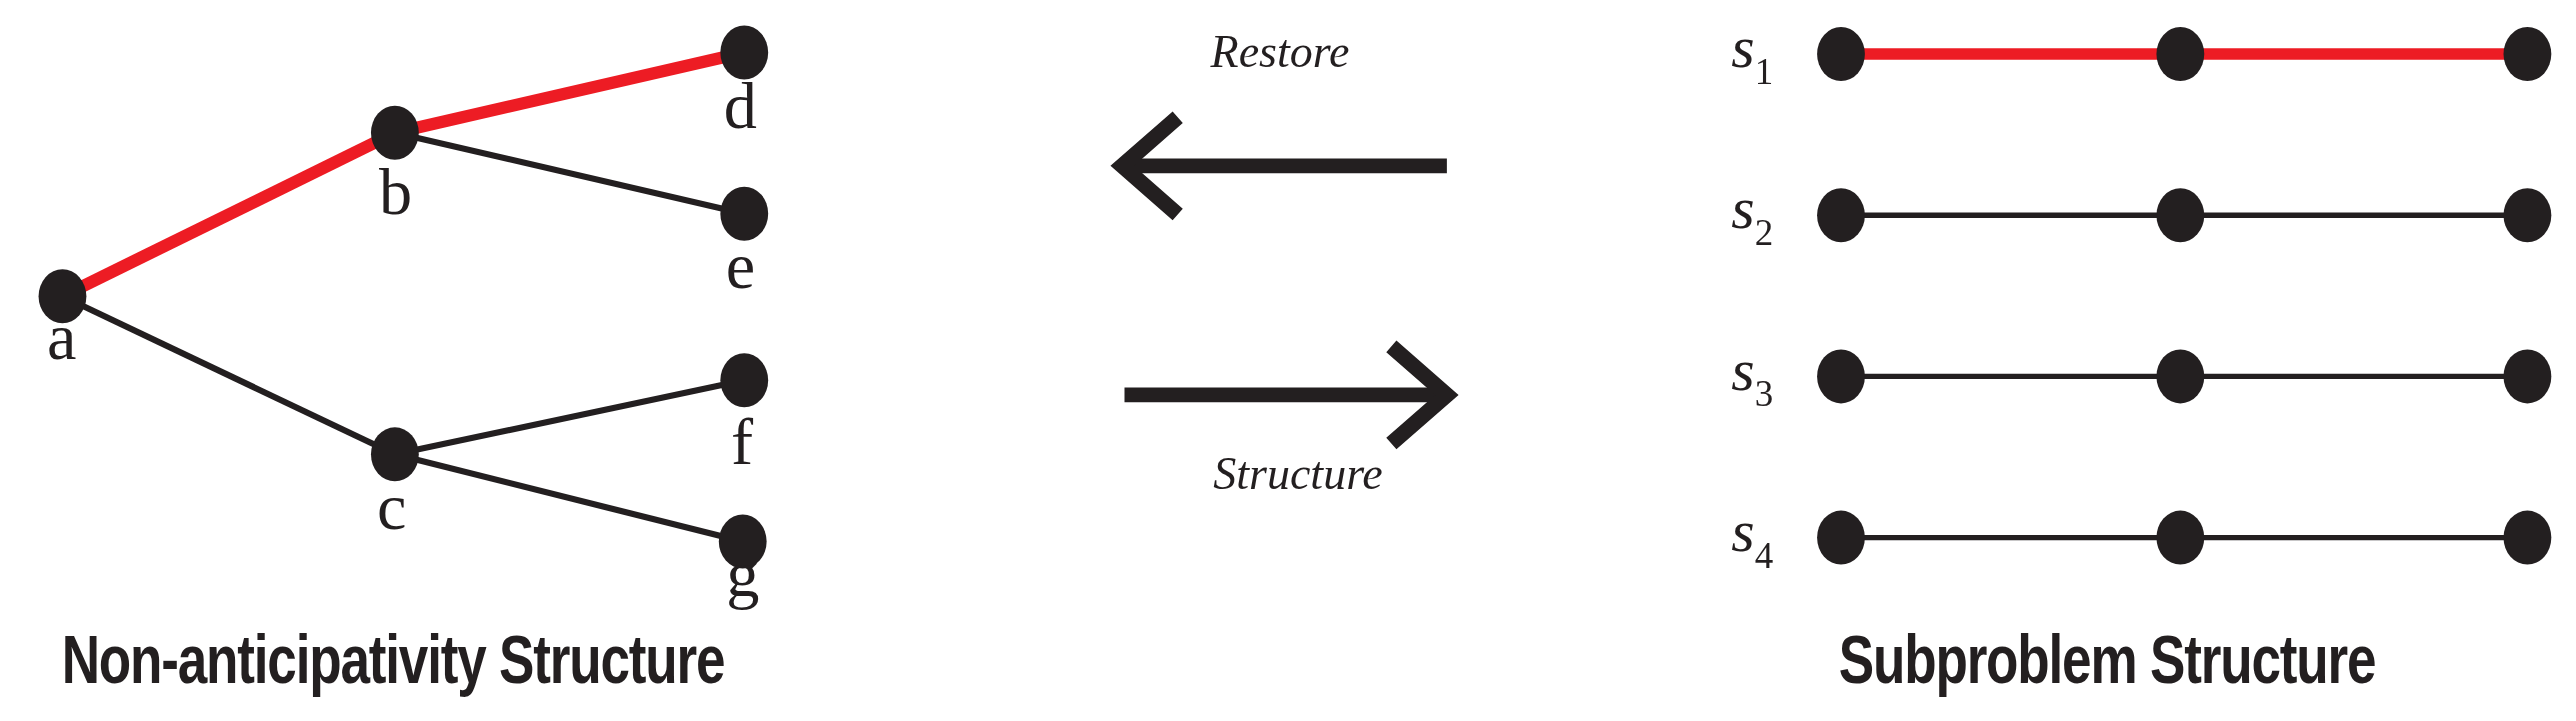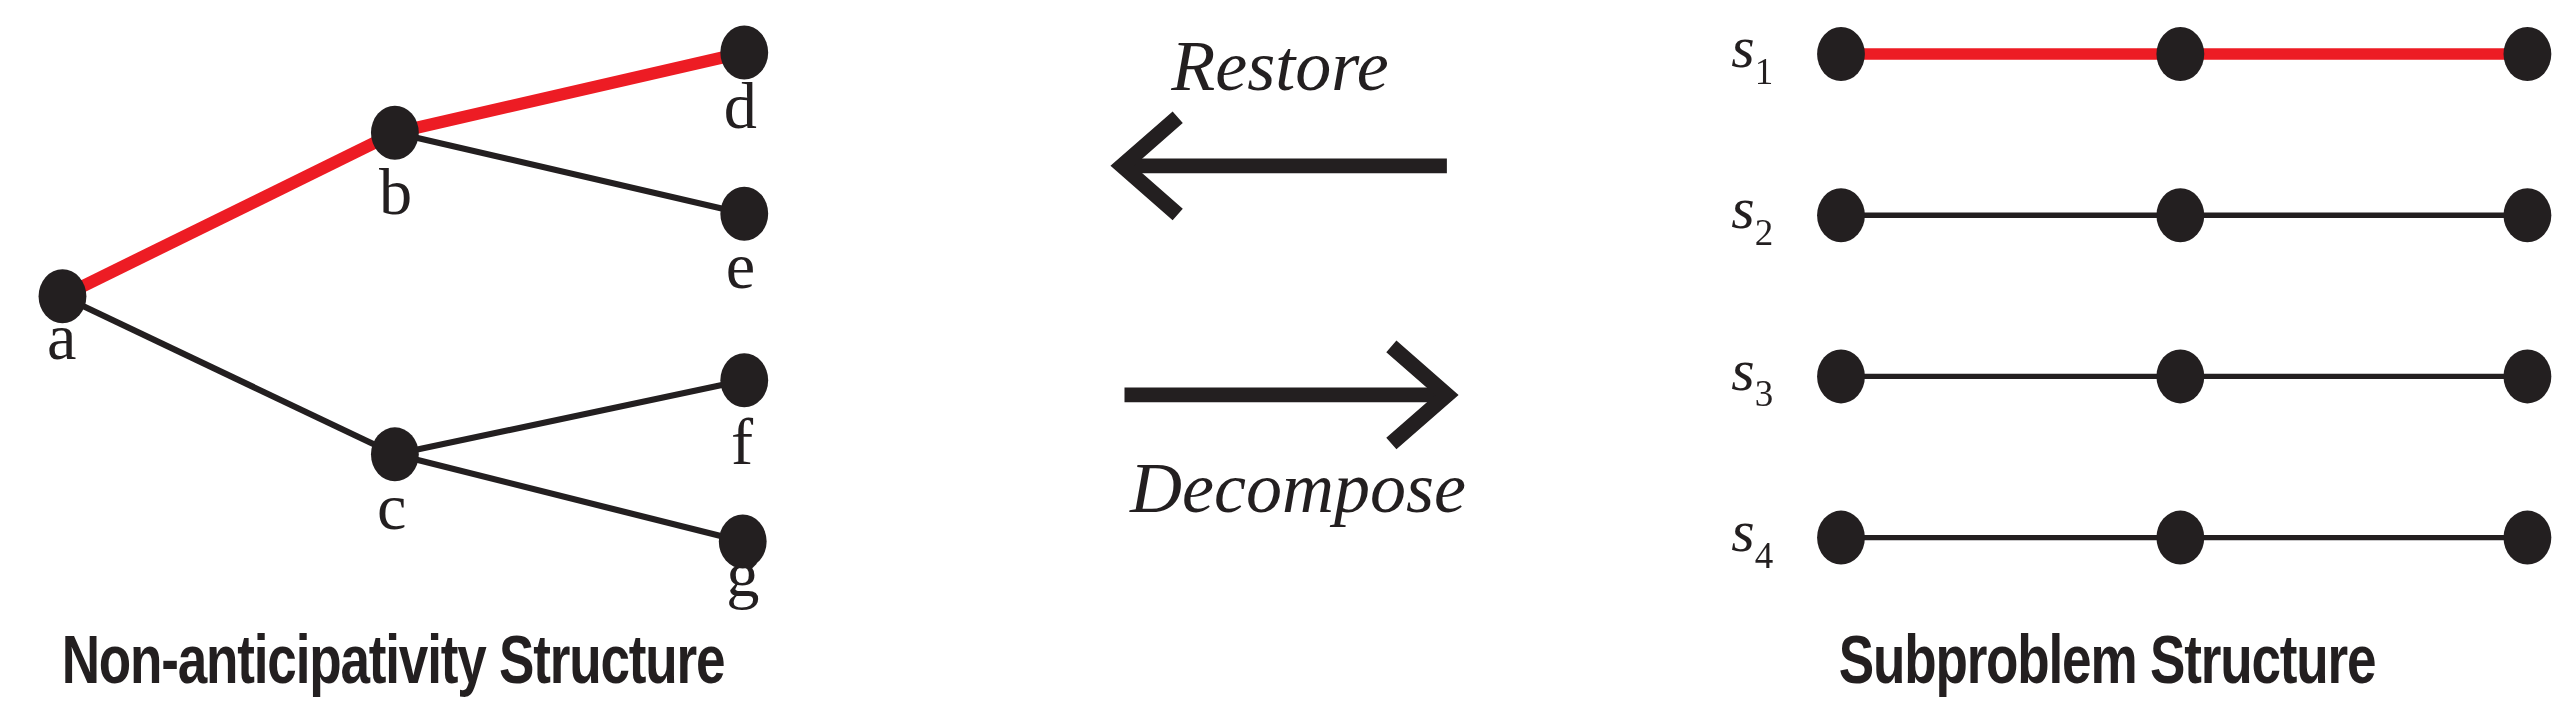--- a/index.html
+++ b/index.html
@@ -20,21 +20,21 @@
     color:#231f20;
     white-space:nowrap;
     transform:translateX(-50%) scaleX(0.78);
   }
   #left-title{left:393px;top:620px;}
   #right-title{left:2107px;top:620px;}
   .arrow-label{
     position:absolute;
     font-family:"Liberation Serif",serif;
     font-style:italic;
-    font-size:72px;
+    font-size:46px;
     color:#231f20;
     white-space:nowrap;
     transform:translateX(-50%);
   }
   #restore-label{left:1280px;top:25px;}
   #decompose-label{left:1298px;top:447px;}
   .node-letter{
     font-family:"Liberation Serif",serif;
     font-size:86px;
     fill:#231f20;
@@ -100,17 +100,17 @@
       <text x="2272" y="87" text-anchor="middle" class="scenario-letter"><tspan>s</tspan><tspan class="scenario-sub" dy="22">1</tspan></text>
       <text x="2272" y="296" text-anchor="middle" class="scenario-letter"><tspan>s</tspan><tspan class="scenario-sub" dy="22">2</tspan></text>
       <text x="2272" y="505" text-anchor="middle" class="scenario-letter"><tspan>s</tspan><tspan class="scenario-sub" dy="22">3</tspan></text>
       <text x="2272" y="714" text-anchor="middle" class="scenario-letter"><tspan>s</tspan><tspan class="scenario-sub" dy="22">4</tspan></text>
     </svg>
 
   <div class="panel-title" id="left-title">Non-anticipativity Structure</div>
 
   <div class="arrow-label" id="restore-label">Restore</div>
 
-  <div class="arrow-label" id="decompose-label">Decompose</div>
+  <div class="arrow-label" id="decompose-label">Structure</div>
 
   <div class="panel-title" id="right-title">Subproblem Structure</div>
 </div>
 
 
 </body></html>

